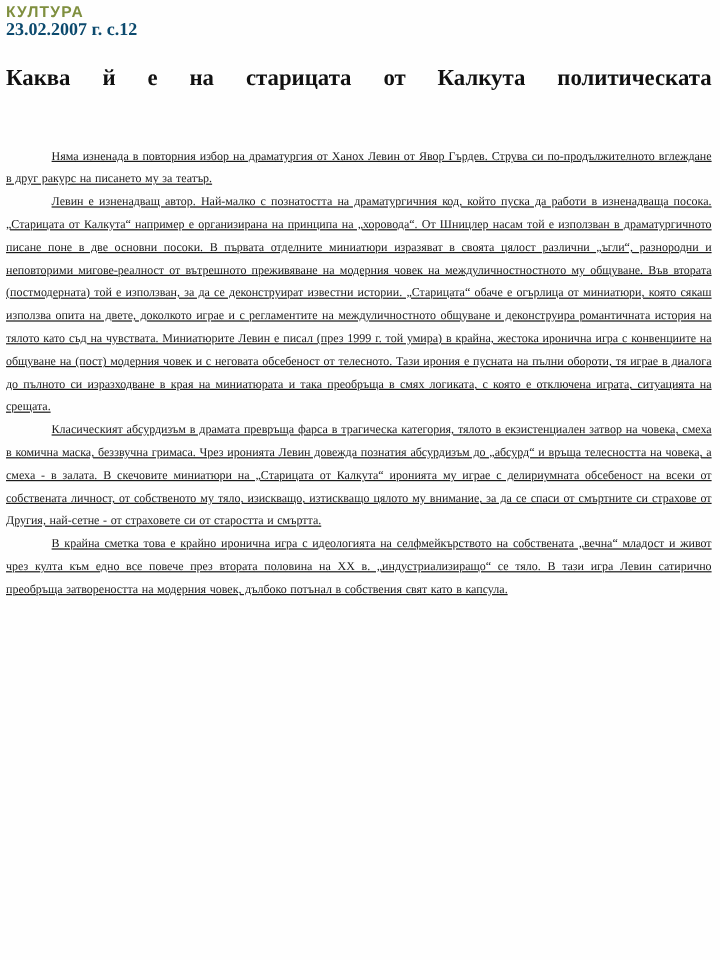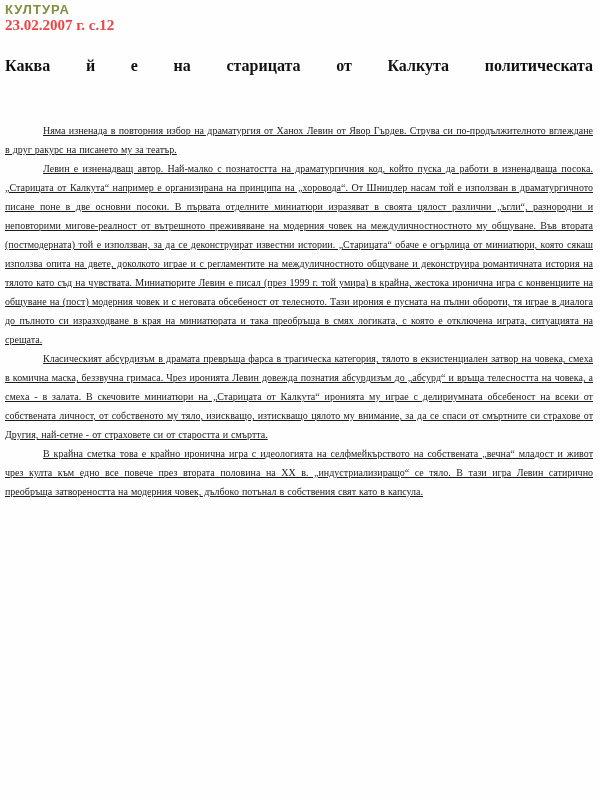--- a/index.html
+++ b/index.html
@@ -24,26 +24,26 @@
     font-size: 13px;
     line-height: 14px;
     letter-spacing: 1px;
     color: #7f8f3f;
   }
   .dateline {
     font-family: "Liberation Serif", serif;
     font-weight: bold;
     font-size: 15px;
     line-height: 17px;
-    color: #ef4444;
+    color: #0c4a6e;
   }
   .article-title {
     margin-top: 21px;
     font-weight: bold;
-    font-size: 16px;
+    font-size: 19px;
     line-height: 22px;
     color: #111111;
   }
   .title-line-first {
     text-align: justify;
     text-align-last: justify;
   }
   .title-line-last {
     text-align: left;
   }

